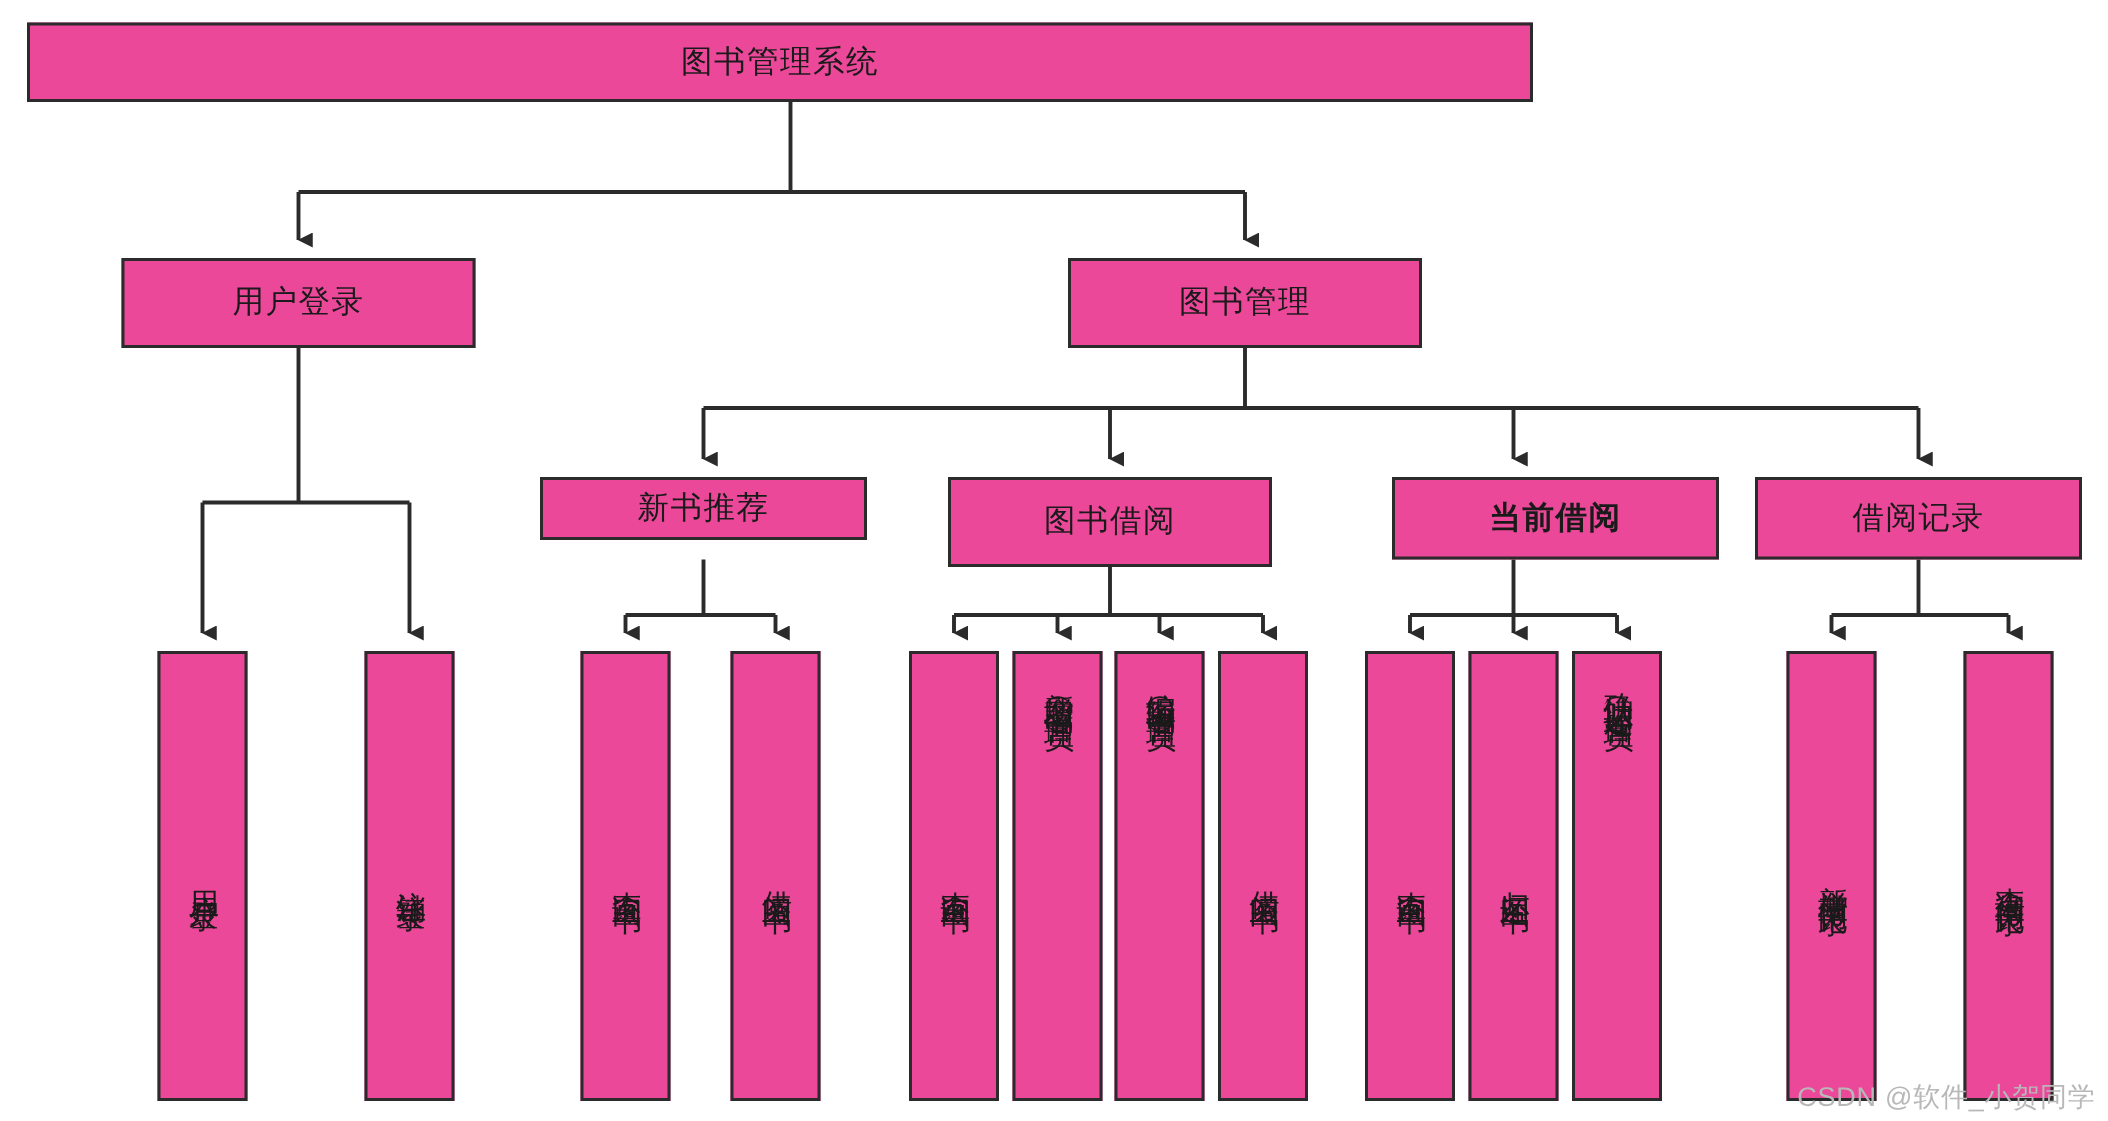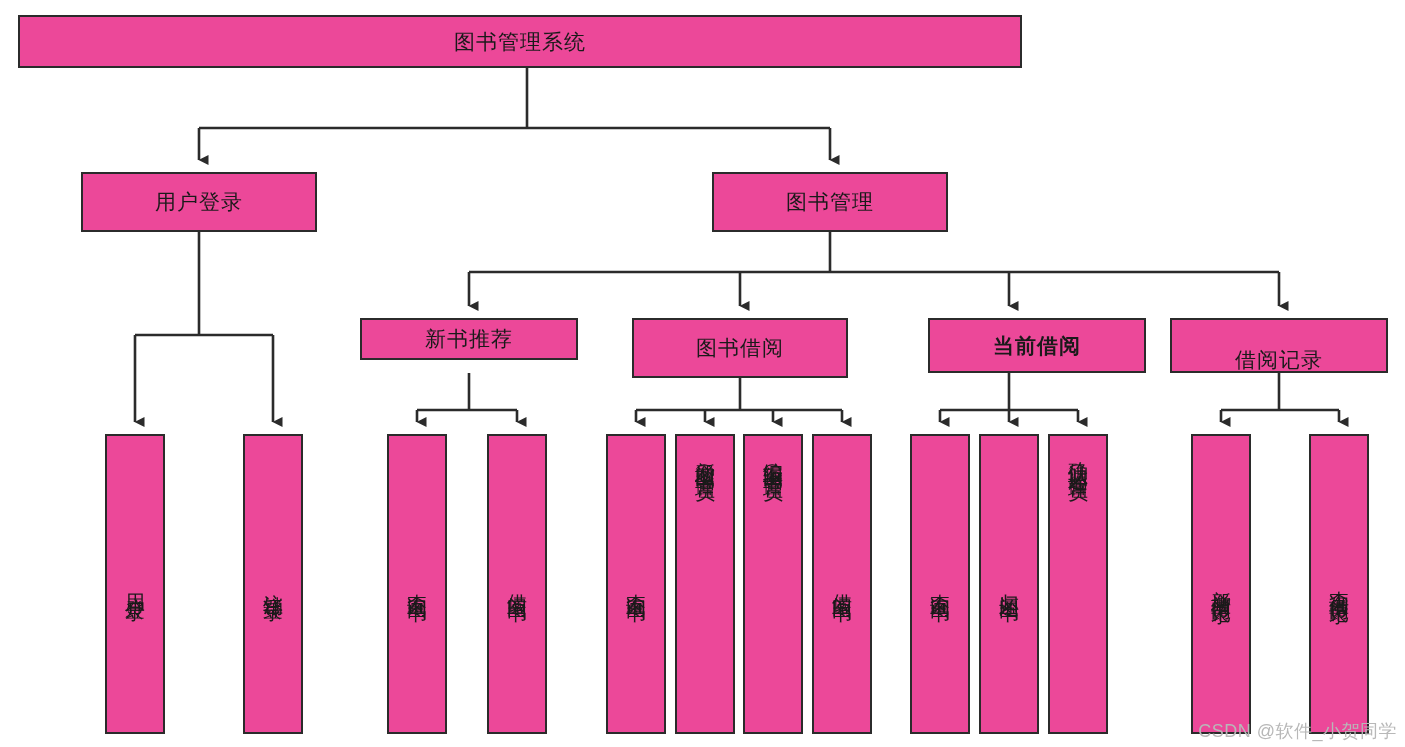--- a/index.html
+++ b/index.html
@@ -136,21 +136,21 @@
 
   <div class="node horiz" style="left:360px; top:318px; width:218px; height:42px;">
     <span>新书推荐</span>
   </div>
   <div class="node horiz" style="left:632px; top:318px; width:216px; height:60px;">
     <span>图书借阅</span>
   </div>
   <div class="node horiz" style="left:928px; top:318px; width:218px; height:55px;font-weight:bold;">
     <span>当前借阅</span>
   </div>
-  <div class="node horiz" style="left:1170px; top:318px; width:218px; height:55px;align-items:flex-end;">
+  <div class="node horiz" style="left:1170px; top:318px; width:218px; height:55px;">
     <span>借阅记录</span>
   </div>
 
   <div class="node vert center-text" style="left:105px; top:434px; width:60px; height:300px;">
     <span class="vert-text">用户登录</span>
   </div>
   <div class="node vert center-text" style="left:243px; top:434px; width:60px; height:300px;">
     <span class="vert-text">注销登录</span>
   </div>
 

